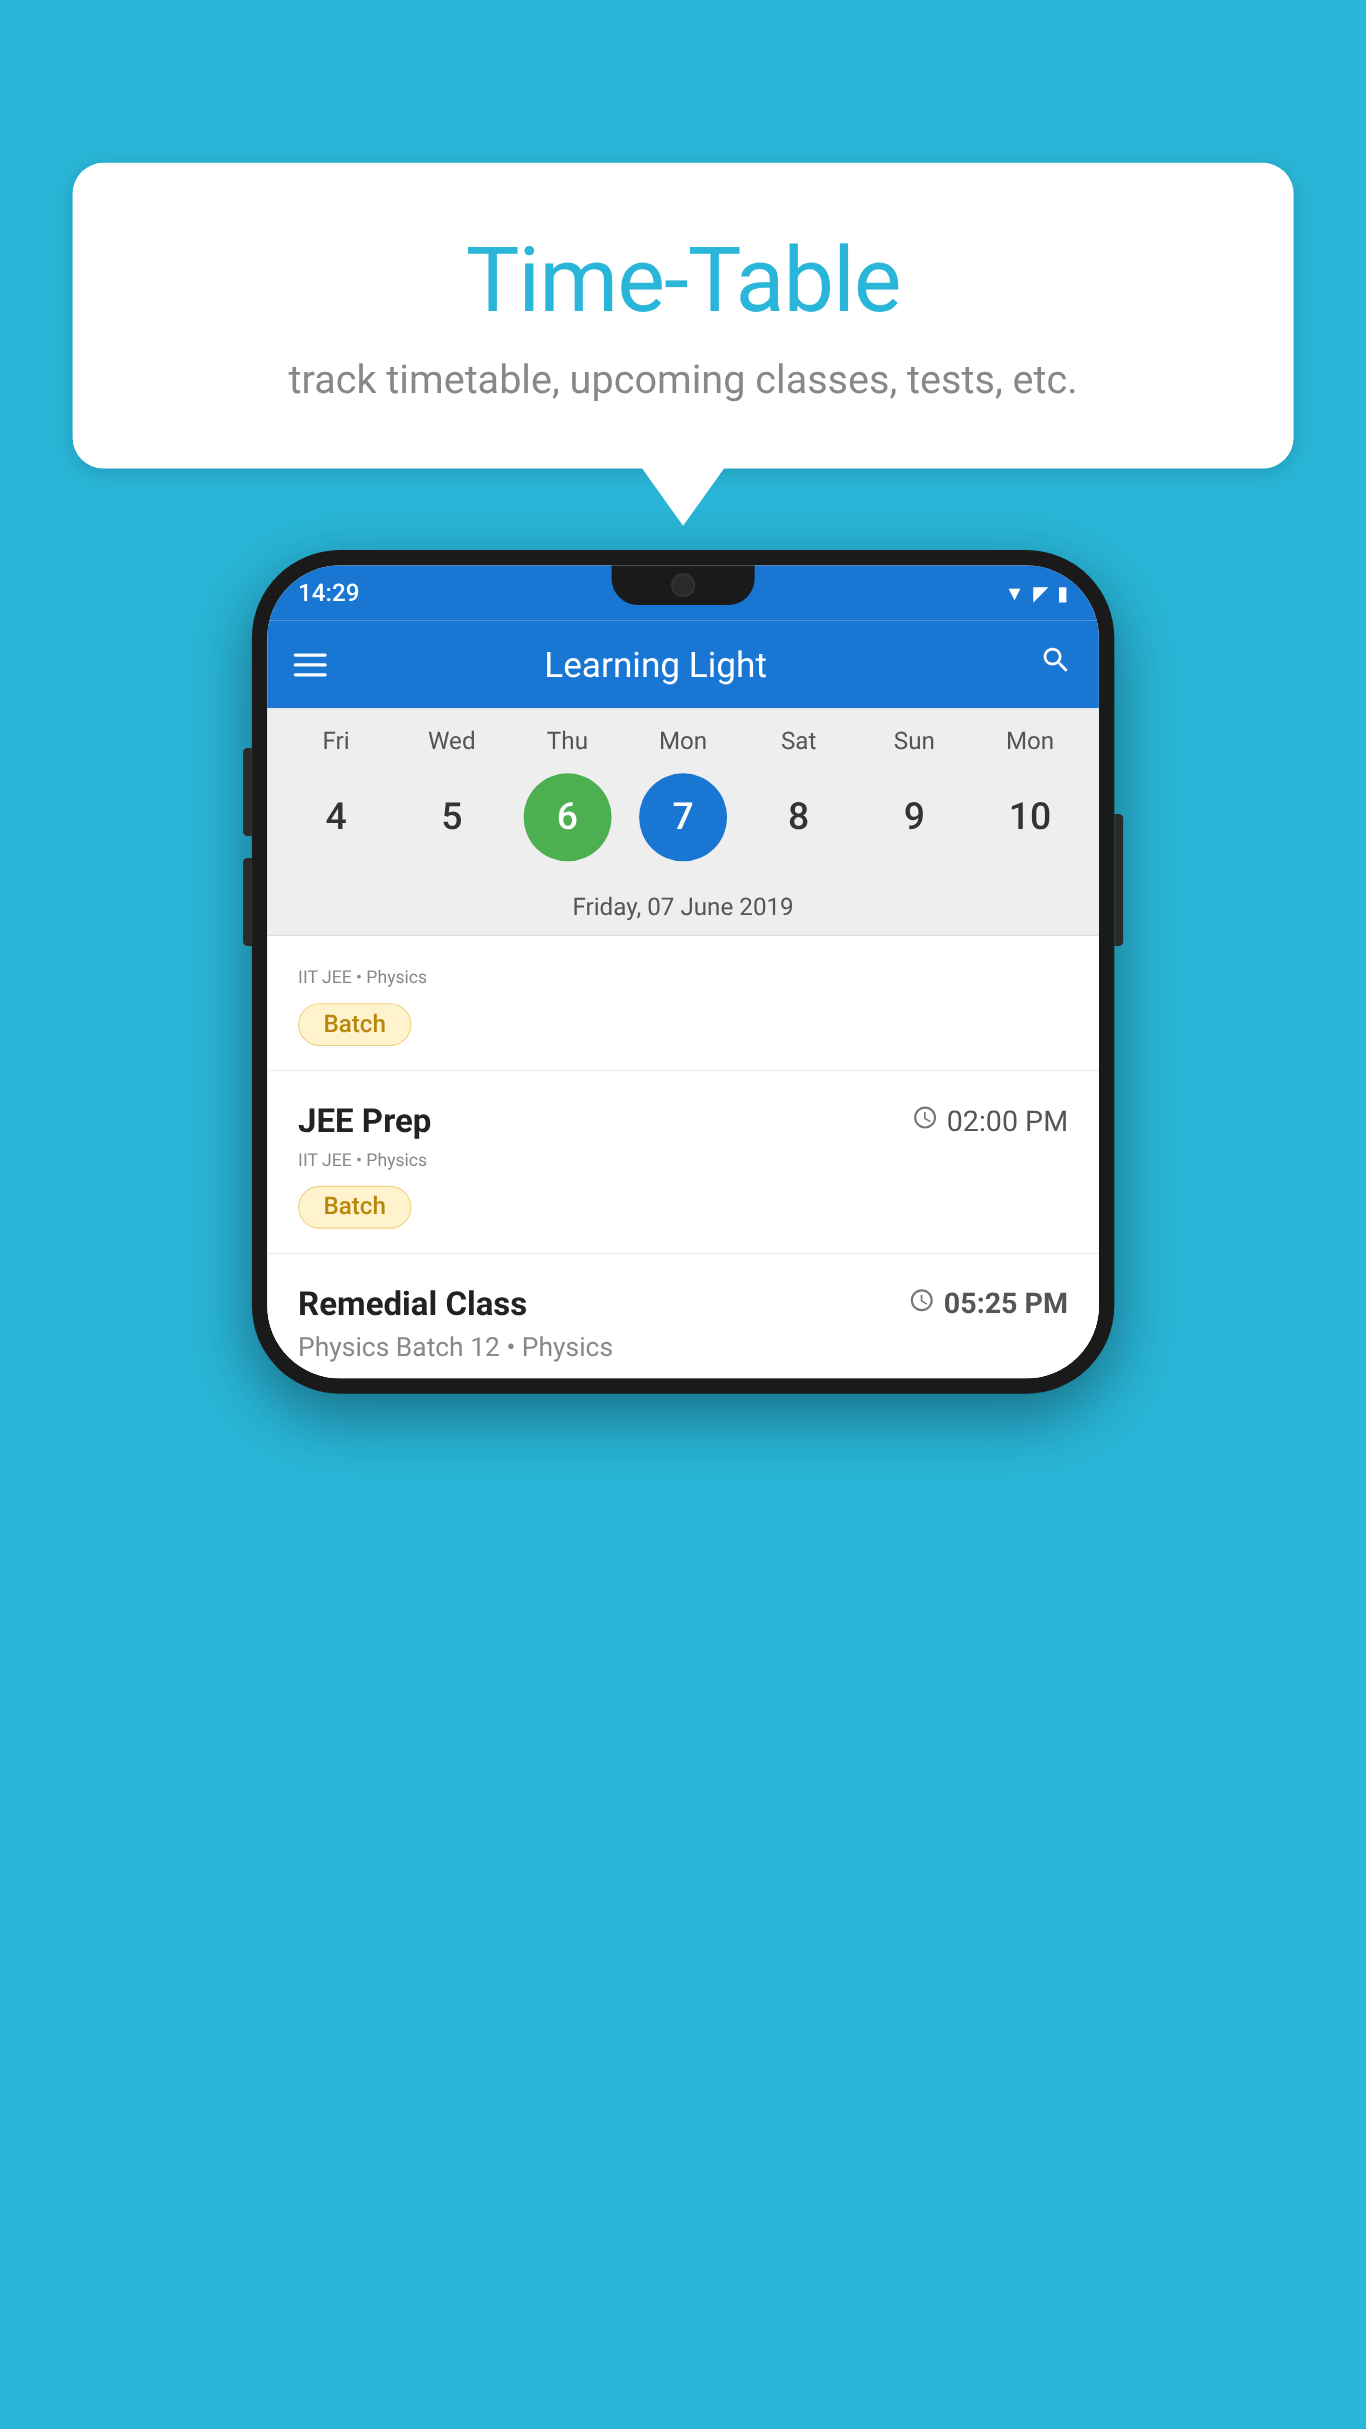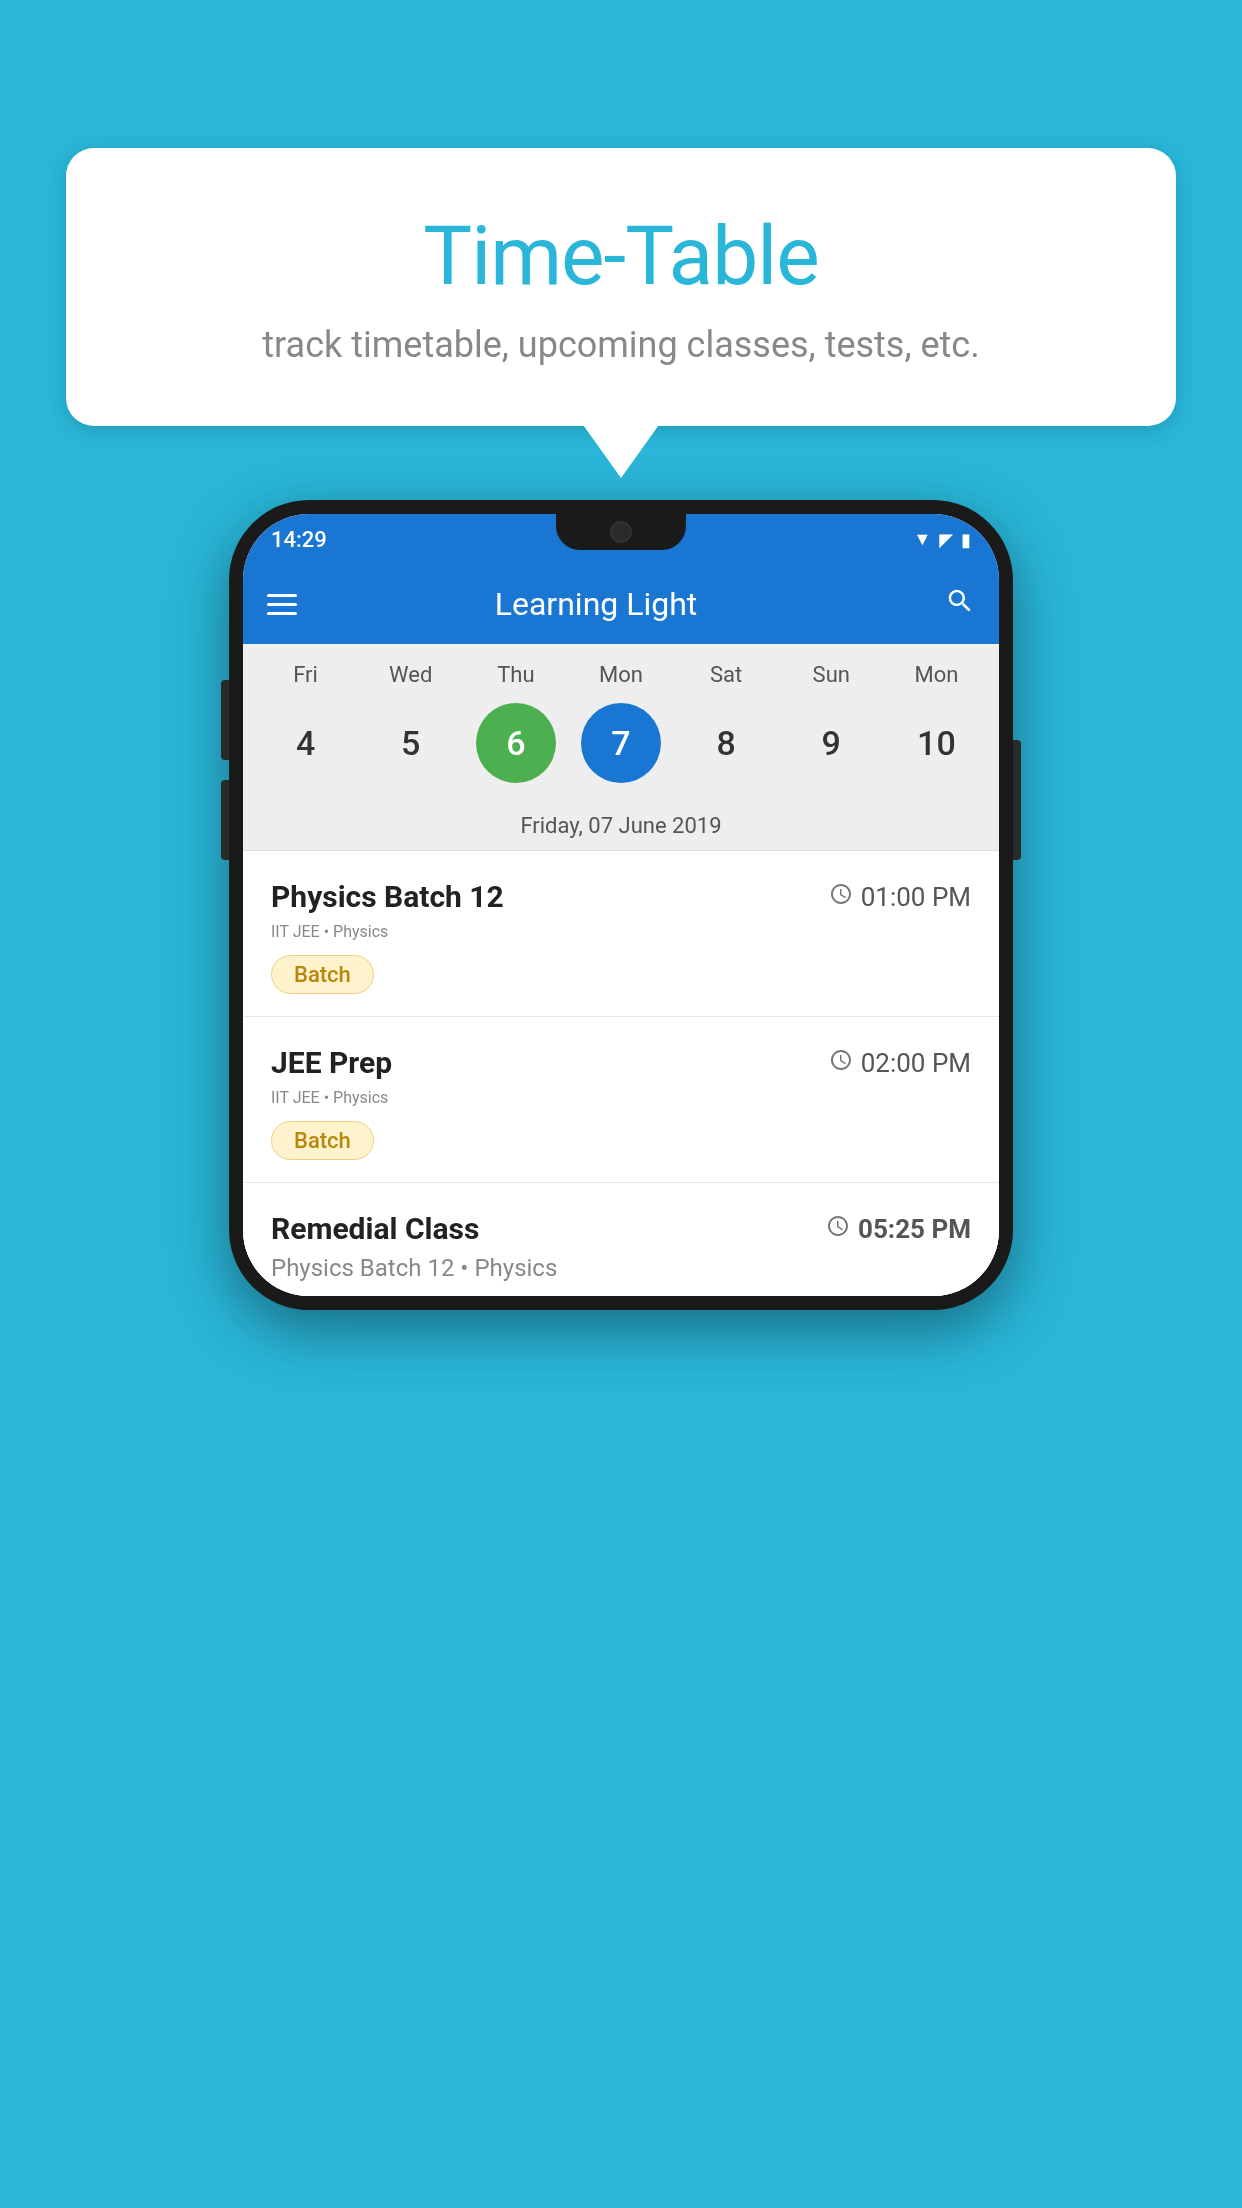--- a/index.html
+++ b/index.html
@@ -401,31 +401,20 @@
           <div class="date-item">8</div>
           <div class="date-item">9</div>
           <div class="date-item">10</div>
         </div>
         <div class="date-display">Friday, 07 June 2019</div>
       </div>
 
       <div class="schedule-list">
 
         <div class="schedule-item">
-          <div class="schedule-item-header">
-            <span class="schedule-title">Physics Batch 12</span>
-            <div class="schedule-time">
-              <span class="clock-icon">
-                <svg width="24" height="24" viewBox="0 0 24 24" fill="#777">
-                  <path d="M12 2C6.48 2 2 6.48 2 12s4.48 10 10 10 10-4.48 10-10S17.52 2 12 2zm0 18c-4.41 0-8-3.59-8-8s3.59-8 8-8 8 3.59 8 8-3.59 8-8 8zm.5-13H11v6l5.25 3.15.75-1.23-4.5-2.67V7z"></path>
-                </svg>
-              </span>
-              <span>01:00 PM</span>
-            </div>
-          </div>
           <div class="schedule-subtitle">IIT JEE • Physics</div>
           <span class="badge">Batch</span>
         </div>
 
         <div class="schedule-item">
           <div class="schedule-item-header">
             <span class="schedule-title">JEE Prep</span>
             <div class="schedule-time">
               <span class="clock-icon">
                 <svg width="24" height="24" viewBox="0 0 24 24" fill="#777">

